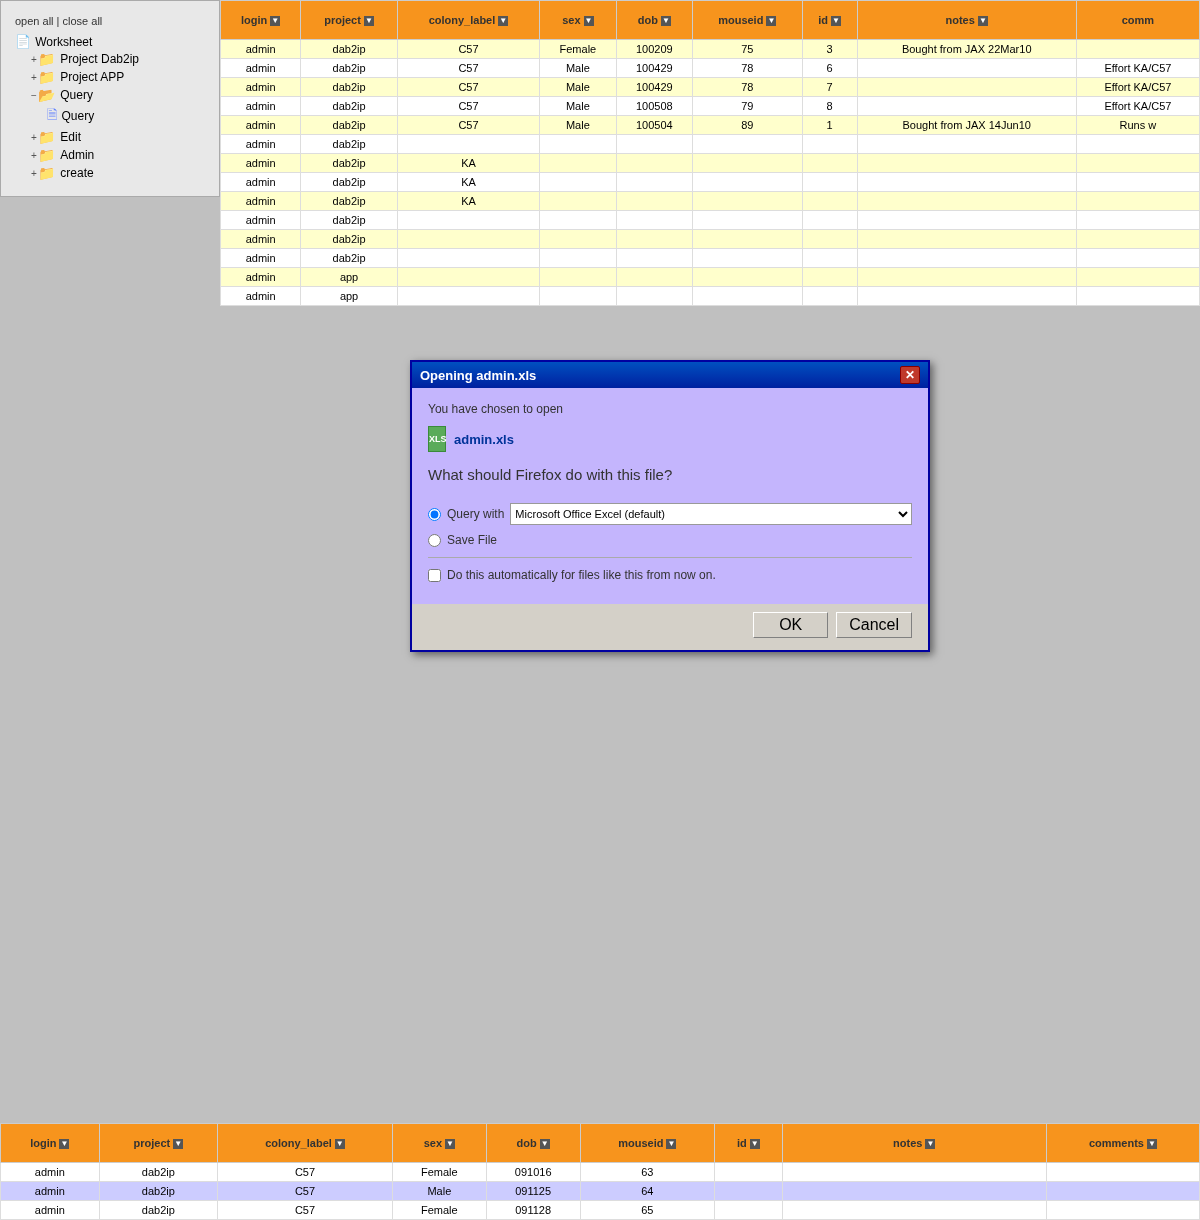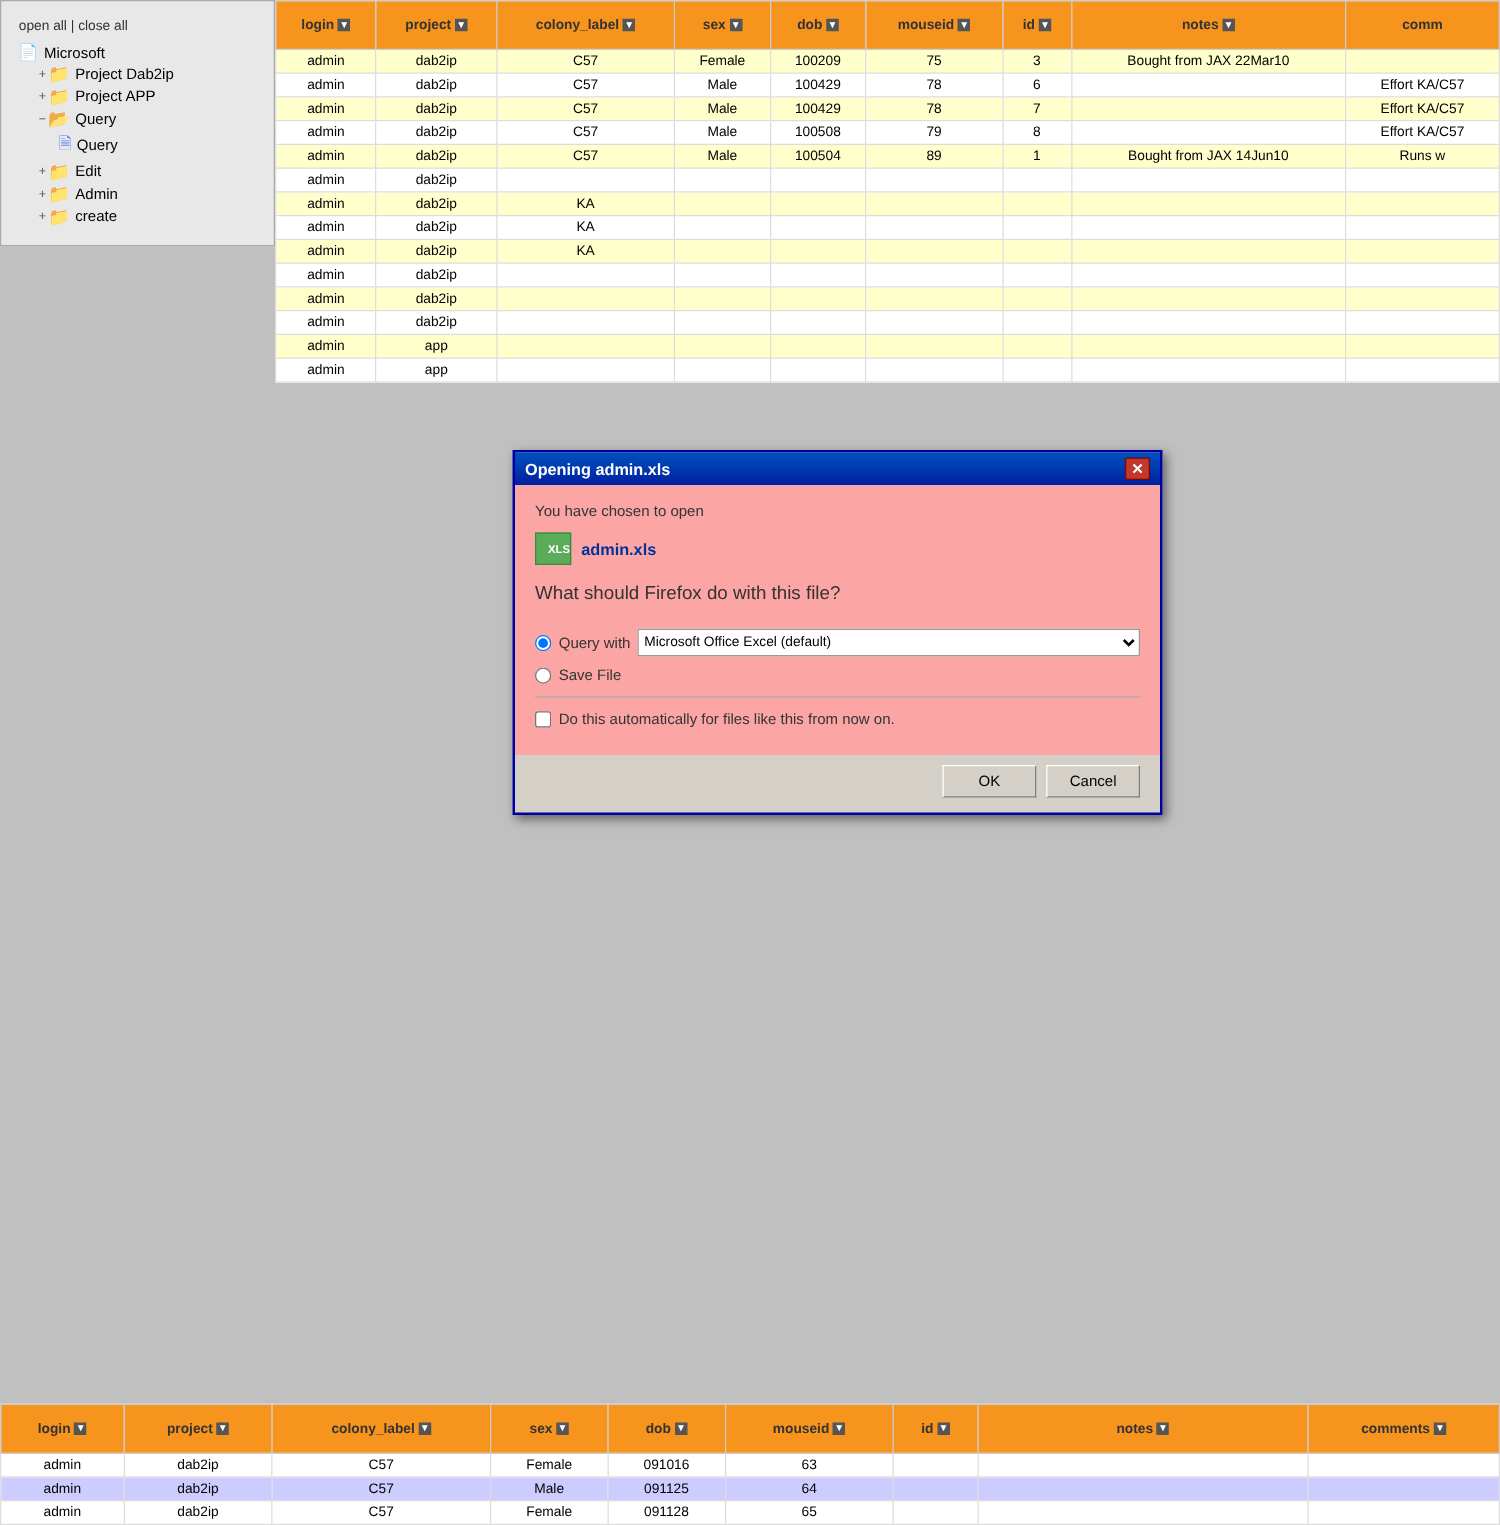--- a/index.html
+++ b/index.html
@@ -110,38 +110,38 @@
       border: 1px solid #800;
       width: 20px; height: 18px;
       font-size: 12px;
       font-weight: bold;
       cursor: pointer;
       display: flex; align-items: center; justify-content: center;
       border-radius: 2px;
     }
     .dialog-body {
       padding: 14px 16px;
-      background: #fca5a5;
+      background: #c4b5fd;
     }
     .dialog-message {
       font-size: 12px;
       margin-bottom: 10px;
       color: #333;
     }
     .file-row {
       display: flex;
       align-items: center;
       margin-bottom: 10px;
     }
     .file-icon {
-      width: 29px; height: 26px;
+      width: 18px; height: 26px;
       background: #5aab5a;
       border: 1px solid #3a8a3a;
       margin-right: 8px;
-      display: flex; align-items: center; justify-content: flex-end;
+      display: flex; align-items: center; justify-content: flex-start;
       font-size: 9px; color: white; font-weight: bold;
     }
     .file-name {
       font-weight: bold;
       font-size: 13px;
       color: #003399;
     }
     .file-info {
       font-size: 12px;
       margin-bottom: 14px;
@@ -181,21 +181,21 @@
       gap: 8px;
       padding: 8px 16px 12px;
     }
     .dialog-btn {
       min-width: 75px;
       height: 26px;
       background: #d4d0c8;
       border: 1px solid #808080;
       border-top-color: #fff;
       border-left-color: #fff;
-      font-size: 12px;
+      font-size: 16px;
       cursor: pointer;
       padding: 0 12px;
     }
 
     
     .bottom-table-area {
       position: absolute;
       bottom: 0; left: 0; right: 0;
       background: #fff;
     }
@@ -209,21 +209,21 @@
 
 <div class="sidebar">
   <div class="sidebar-toplinks">
     <a>open all</a>
     <span> | </span>
     <a>close all</a>
   </div>
 
   <div class="tree-item tree-level-0">
     <span class="tree-doc-icon icon">📄</span>
-    <span>Microsoft</span>
+    <span>Worksheet</span>
   </div>
   <div class="tree-item tree-level-1">
     <span class="tree-expand">+</span>
     <span class="tree-folder-icon icon">📁</span>
     <span>Project Dab2ip</span>
   </div>
   <div class="tree-item tree-level-1">
     <span class="tree-expand">+</span>
     <span class="tree-folder-icon icon">📁</span>
     <span>Project APP</span>

